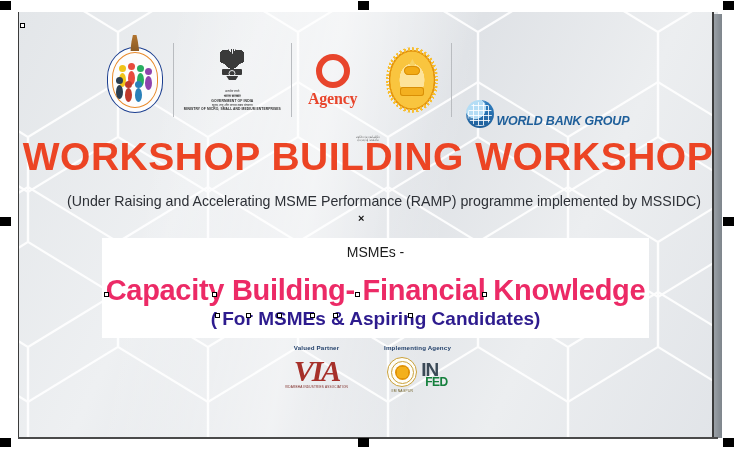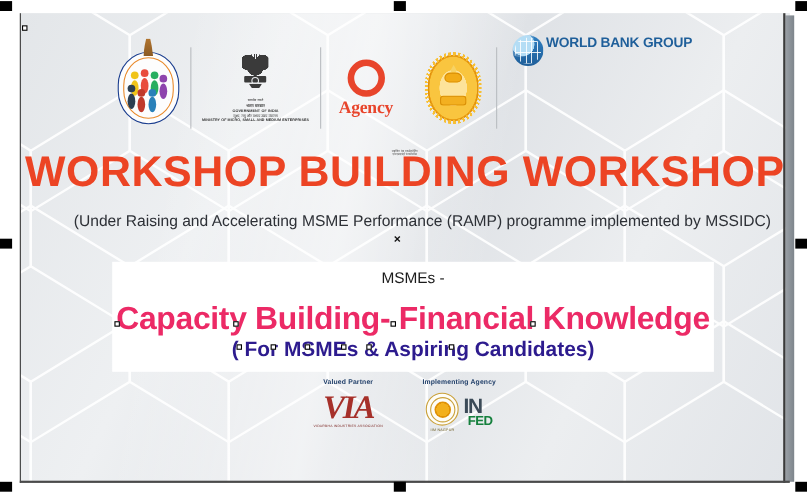--- a/index.html
+++ b/index.html
@@ -203,21 +203,21 @@
     width:6px; height:9px; background:#f7d264;
     clip-path: polygon(50% 0, 100% 60%, 50% 100%, 0 60%);
   }
   .mh-inner .scroll {
     position:absolute; left:50%; bottom:2px; transform:translateX(-50%);
     width:24px; height:9px; background:#f3b020; border-radius:3px;
     box-shadow: inset 0 0 0 1px #d98f06;
   }
 
   
-  .wb-cell { display:flex; align-items:flex-start; gap:2px; padding-left:14px;}
+  .wb-cell { display:flex; align-items:flex-end; gap:2px; padding-left:14px;font-style:italic;}
   .wb-globe {
     width: 28px; height: 28px; border-radius: 50%;
     background:
       radial-gradient(circle at 34% 30%, #9fd4f3 0 38%, rgba(0,0,0,0) 39%),
       linear-gradient(#2f7fc1, #1f5f9a);
     position: relative; overflow: hidden;
   }
   .wb-globe::before {
     content:""; position:absolute; inset:2px;
     border-radius:50%;

